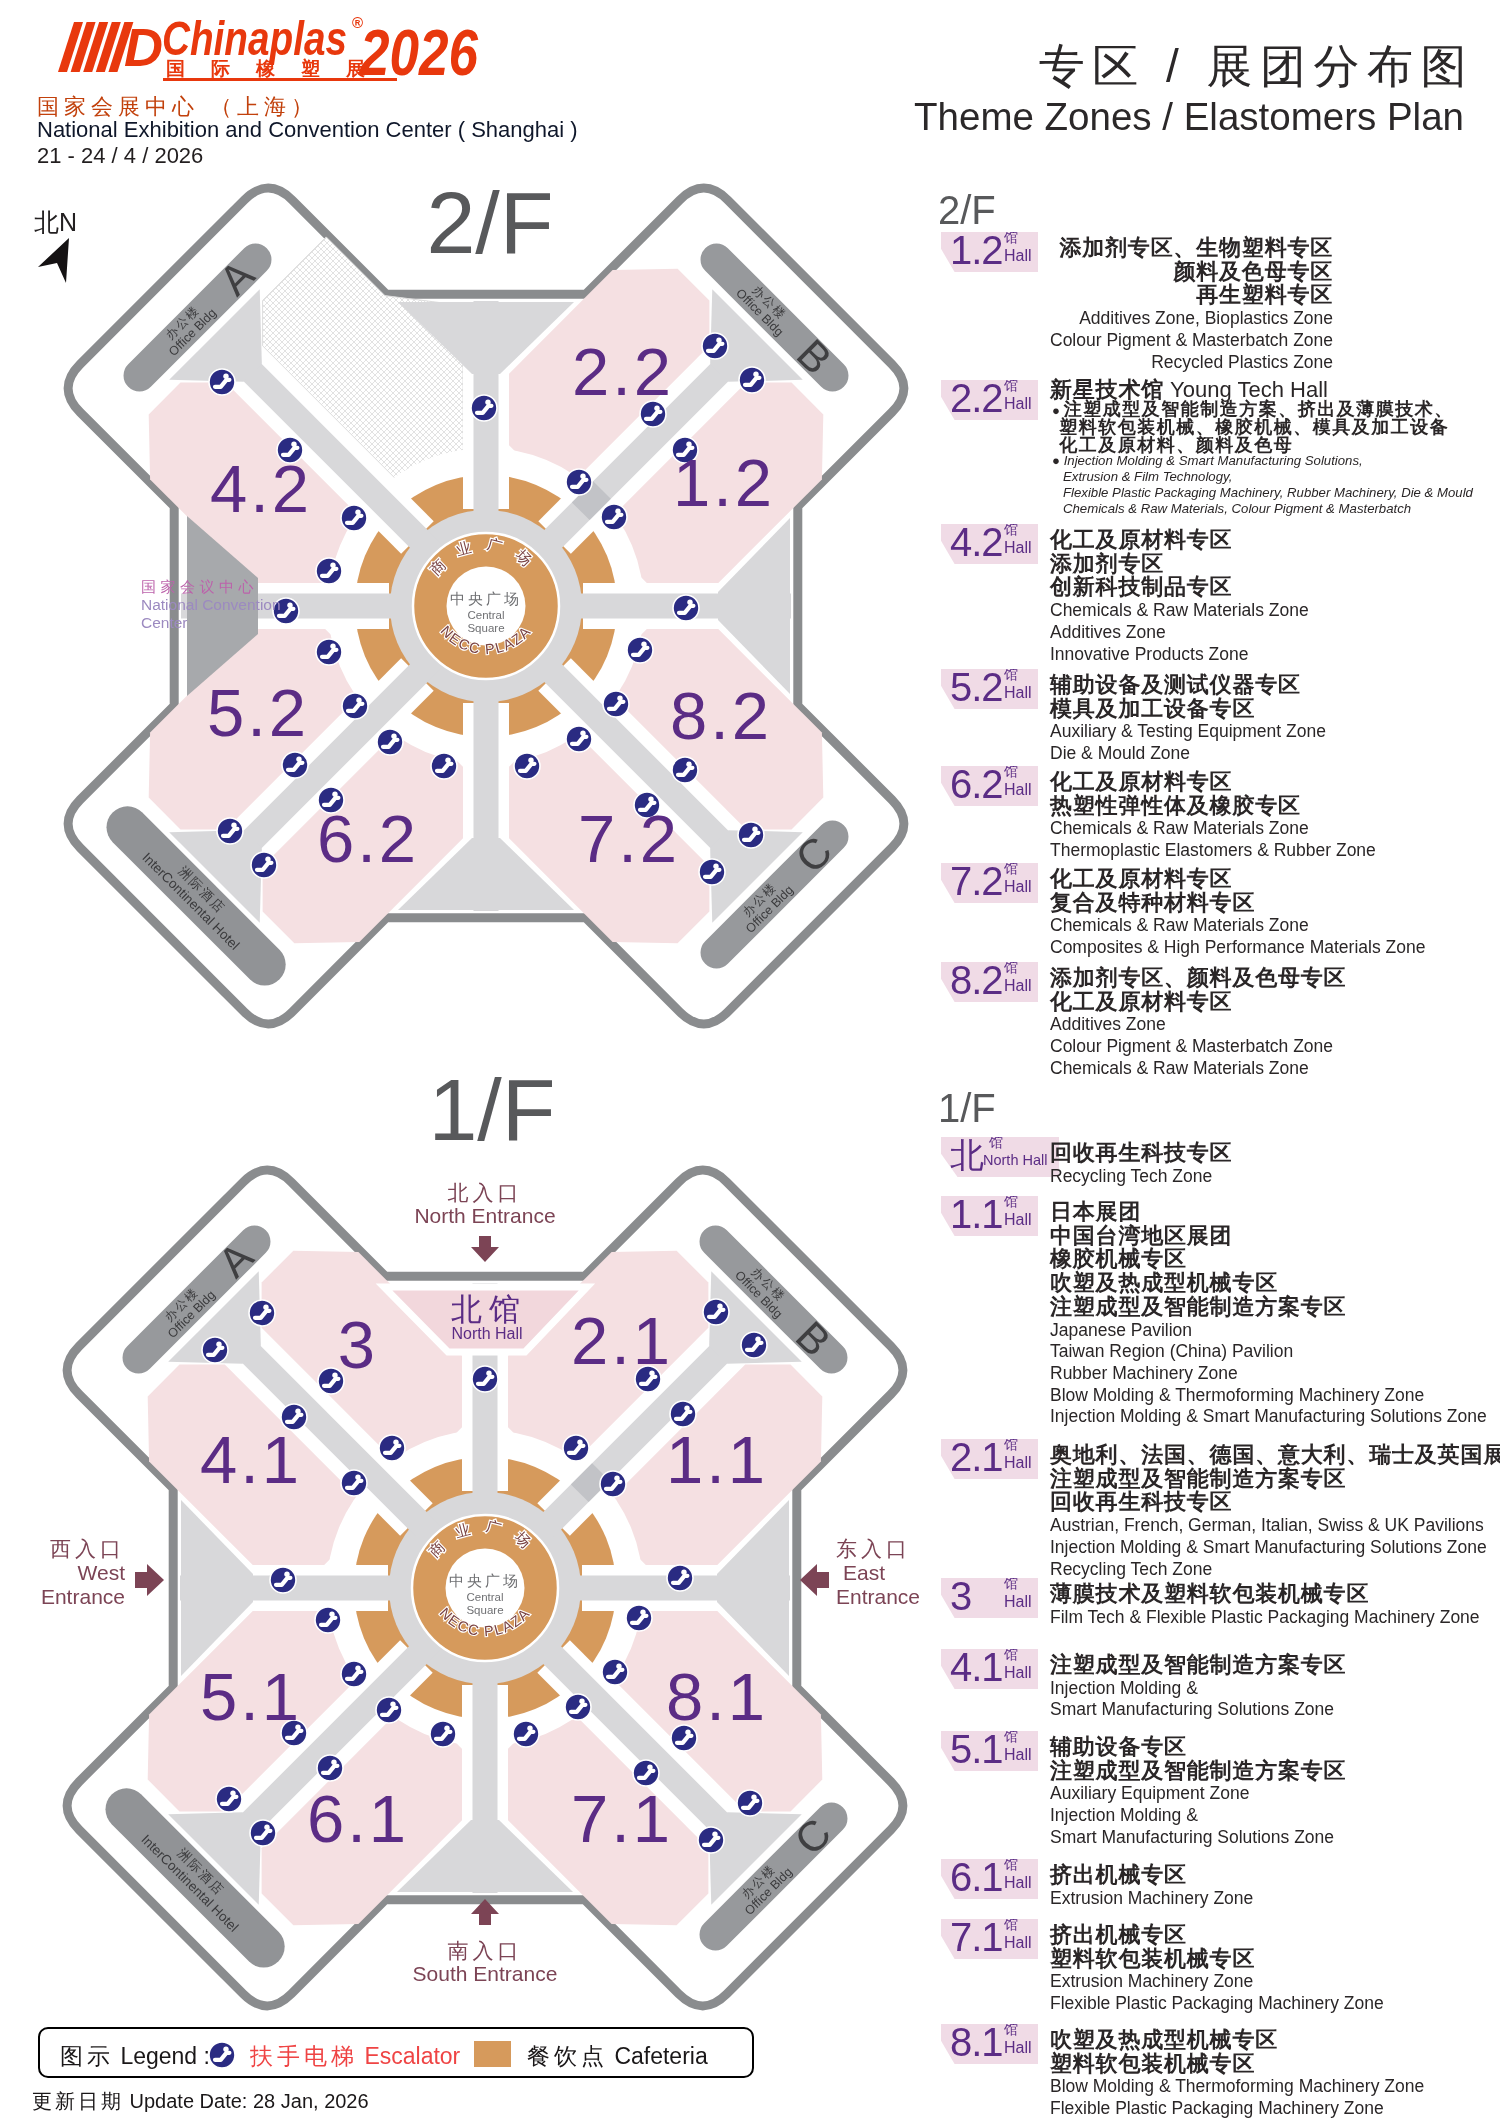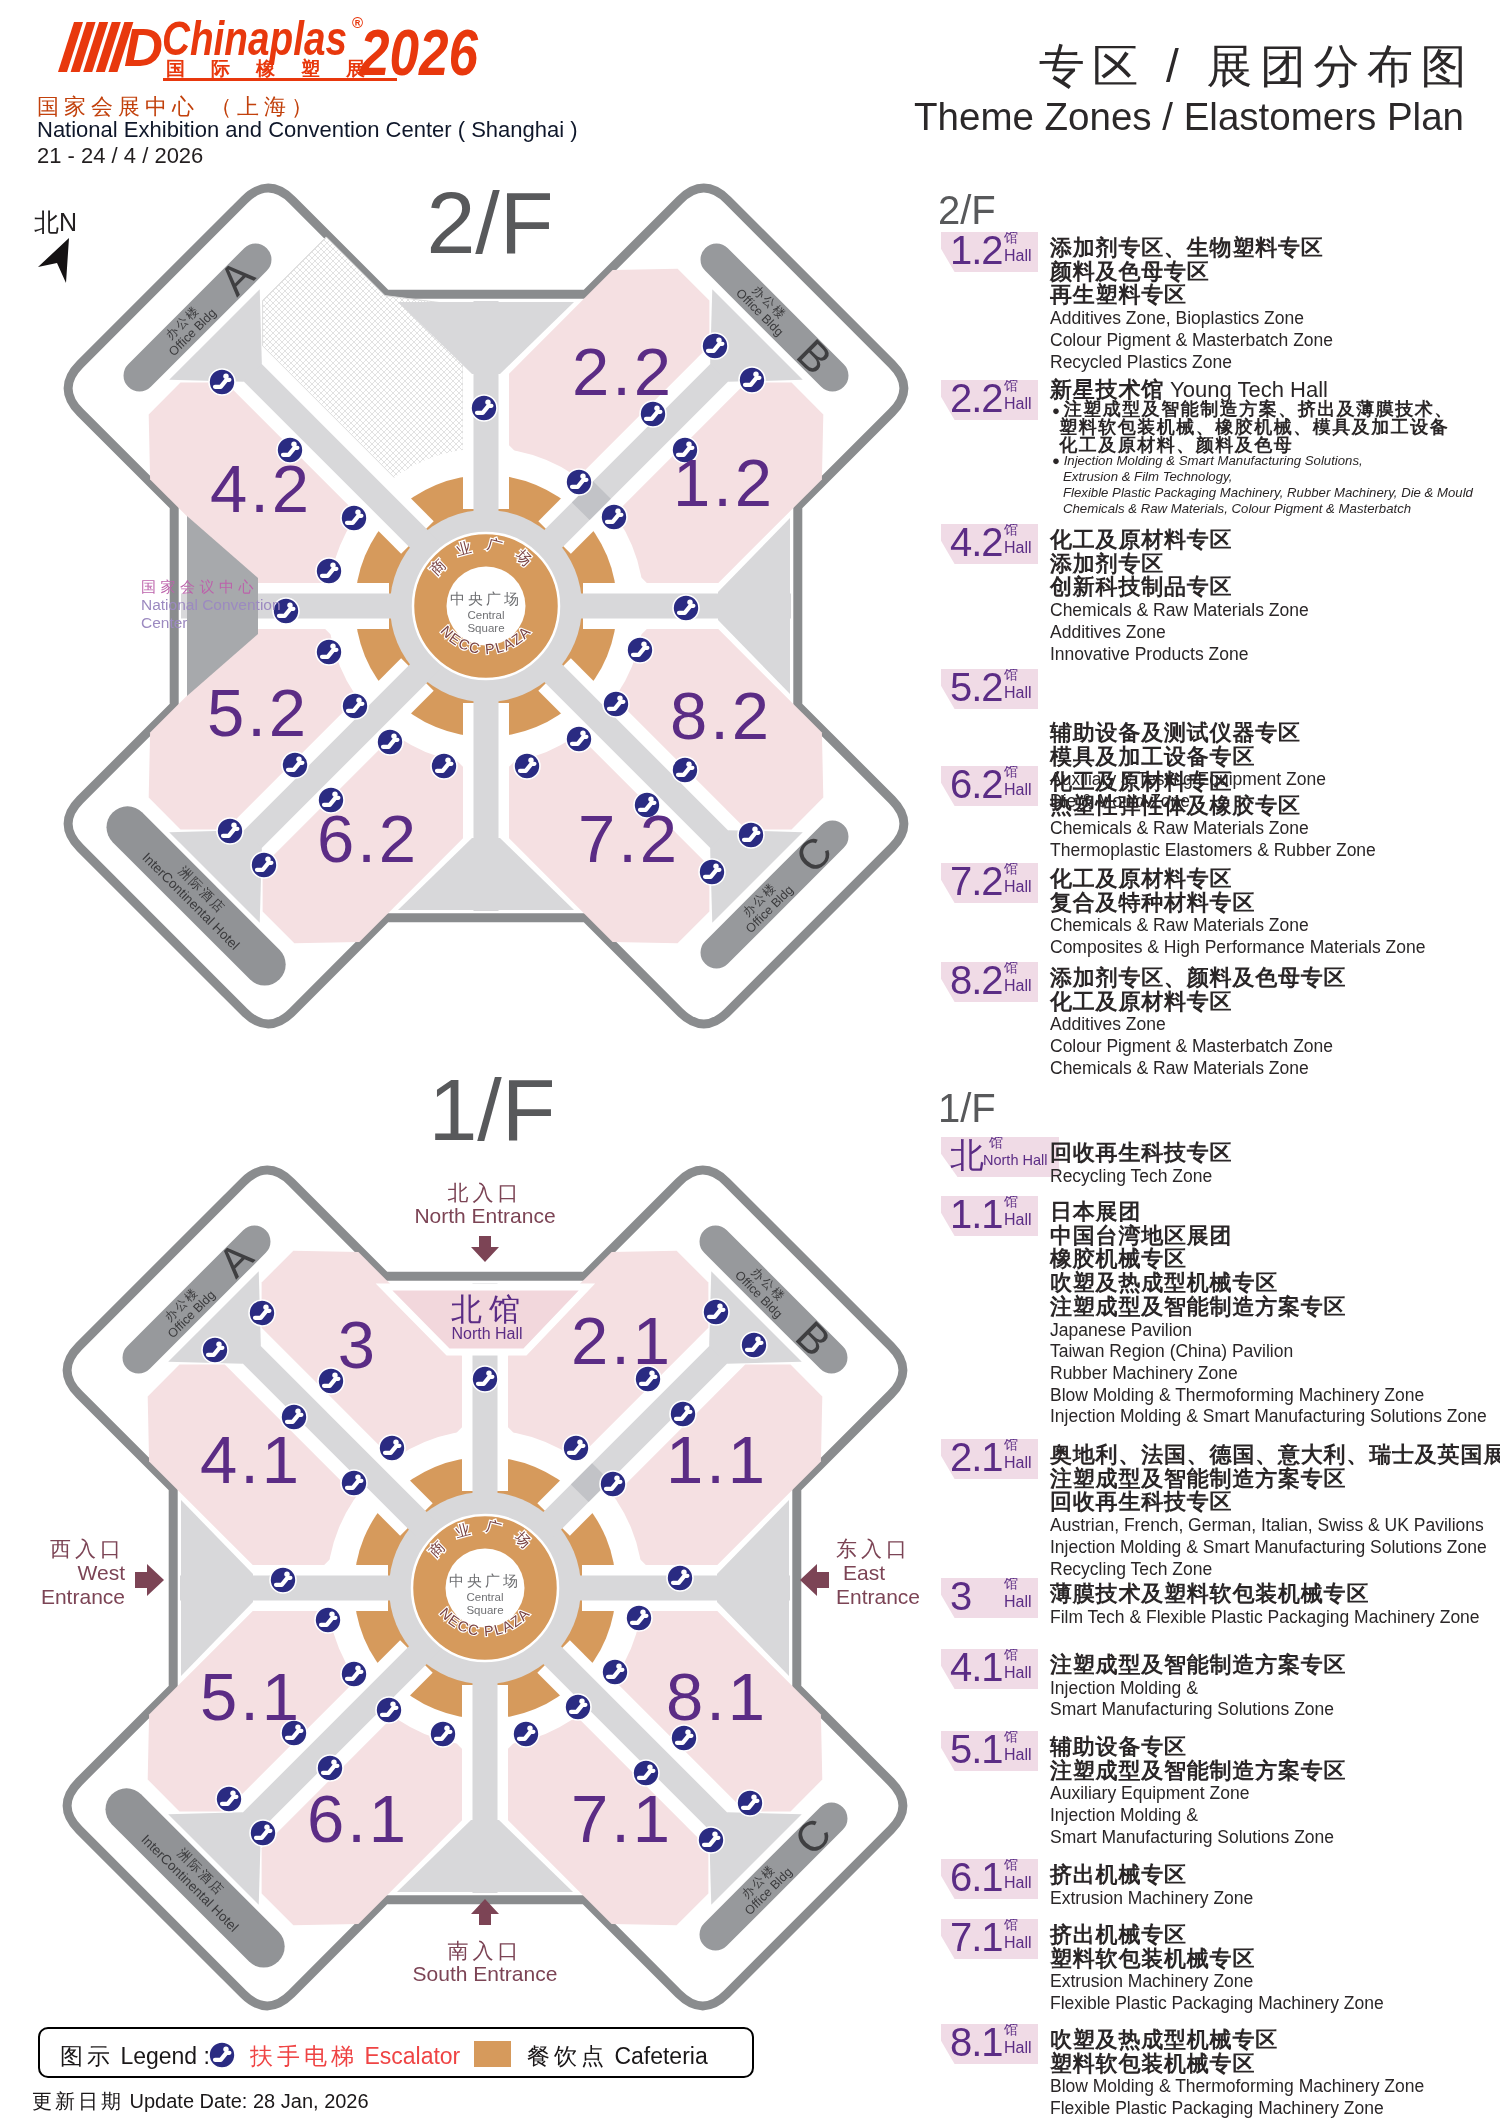--- a/index.html
+++ b/index.html
@@ -669,41 +669,41 @@
 <div style="right:26px;top:36px;font-size:46px;color:#2B2829;letter-spacing:7.5px;white-space:nowrap">专区 / 展团分布图</div>
 <div style="right:36px;top:95px;font-size:38.5px;color:#2B2829;white-space:nowrap">Theme Zones / Elastomers Plan</div>
 
 <div style="left:938px;top:188px;font-size:40px;color:#58595B">2/F</div>
 
 <div class="bdg" style="left:941px;top:232px;width:97px;height:40px;">
     <span class="bn">1.2</span>
     <span class="bg1">馆</span>
     <span class="bg2">Hall</span>
   </div>
-<div class="lt" style="left:1050px;top:237px;"><span class="z">添加剂专区、生物塑料专区</span><br><span class="z">颜料及色母专区</span><br><span class="z">再生塑料专区</span><br>Additives Zone, Bioplastics Zone<br>Colour Pigment &amp; Masterbatch Zone<br>Recycled Plastics Zone</div>
+<div class="lt" style="left:1050px;top:237px;text-align:right;"><span class="z">添加剂专区、生物塑料专区</span><br><span class="z">颜料及色母专区</span><br><span class="z">再生塑料专区</span><br>Additives Zone, Bioplastics Zone<br>Colour Pigment &amp; Masterbatch Zone<br>Recycled Plastics Zone</div>
 
 <div class="bdg" style="left:941px;top:380px;width:97px;height:40px;">
     <span class="bn">2.2</span>
     <span class="bg1">馆</span>
     <span class="bg2">Hall</span>
   </div>
 
 <div class="bdg" style="left:941px;top:524px;width:97px;height:40px;">
     <span class="bn">4.2</span>
     <span class="bg1">馆</span>
     <span class="bg2">Hall</span>
   </div>
 <div class="lt" style="left:1050px;top:529px;"><span class="z">化工及原材料专区</span><br><span class="z">添加剂专区</span><br><span class="z">创新科技制品专区</span><br>Chemicals &amp; Raw Materials Zone<br>Additives Zone<br>Innovative Products Zone</div>
 
 <div class="bdg" style="left:941px;top:669px;width:97px;height:40px;">
     <span class="bn">5.2</span>
     <span class="bg1">馆</span>
     <span class="bg2">Hall</span>
   </div>
-<div class="lt" style="left:1050px;top:674px;margin-top:48px;"><span class="z">辅助设备及测试仪器专区</span><br><span class="z">模具及加工设备专区</span><br>Auxiliary &amp; Testing Equipment Zone<br>Die &amp; Mould Zone</div>
+<div class="lt" style="left:1050px;top:674px;"><span class="z">辅助设备及测试仪器专区</span><br><span class="z">模具及加工设备专区</span><br>Auxiliary &amp; Testing Equipment Zone<br>Die &amp; Mould Zone</div>
 
 <div class="bdg" style="left:941px;top:766px;width:97px;height:40px;">
     <span class="bn">6.2</span>
     <span class="bg1">馆</span>
     <span class="bg2">Hall</span>
   </div>
 <div class="lt" style="left:1050px;top:771px;"><span class="z">化工及原材料专区</span><br><span class="z">热塑性弹性体及橡胶专区</span><br>Chemicals &amp; Raw Materials Zone<br>Thermoplastic Elastomers &amp; Rubber Zone</div>
 
 <div class="bdg" style="left:941px;top:863px;width:97px;height:40px;">
     <span class="bn">7.2</span>

